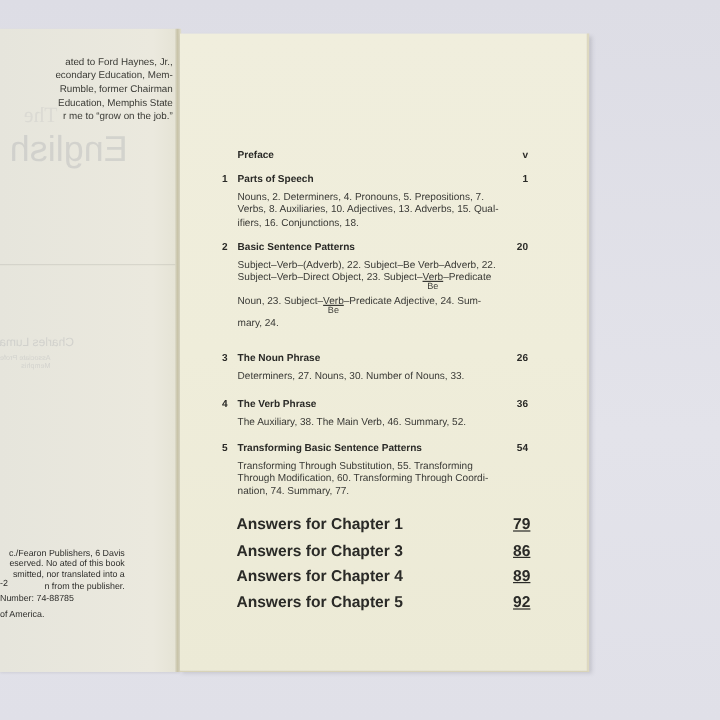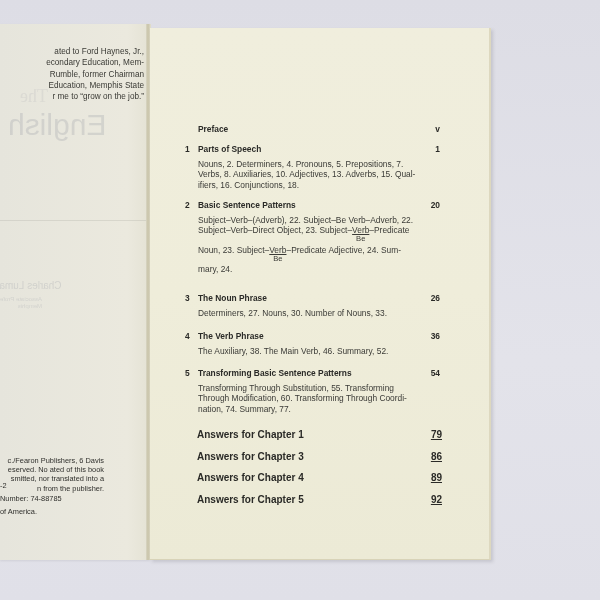--- a/index.html
+++ b/index.html
@@ -188,21 +188,21 @@
       transform: translateX(-50%);
       top: 9px;
       font-size: 7.6px;
       text-decoration: none;
       display: inline-block;
     }
     .answers-head {
       position: absolute;
       left: 0;
       width: 339px;
-      font-size: 10px;
+      font-size: 13px;
       font-weight: bold;
       height: 12px;
     }
     .answers-head .entry-title { left: 47px; }
     .answers-head .entry-page { right: 47px; text-decoration: underline; }
   </style>
 </head>
 <body>
 
 <div class="backdrop"></div>

